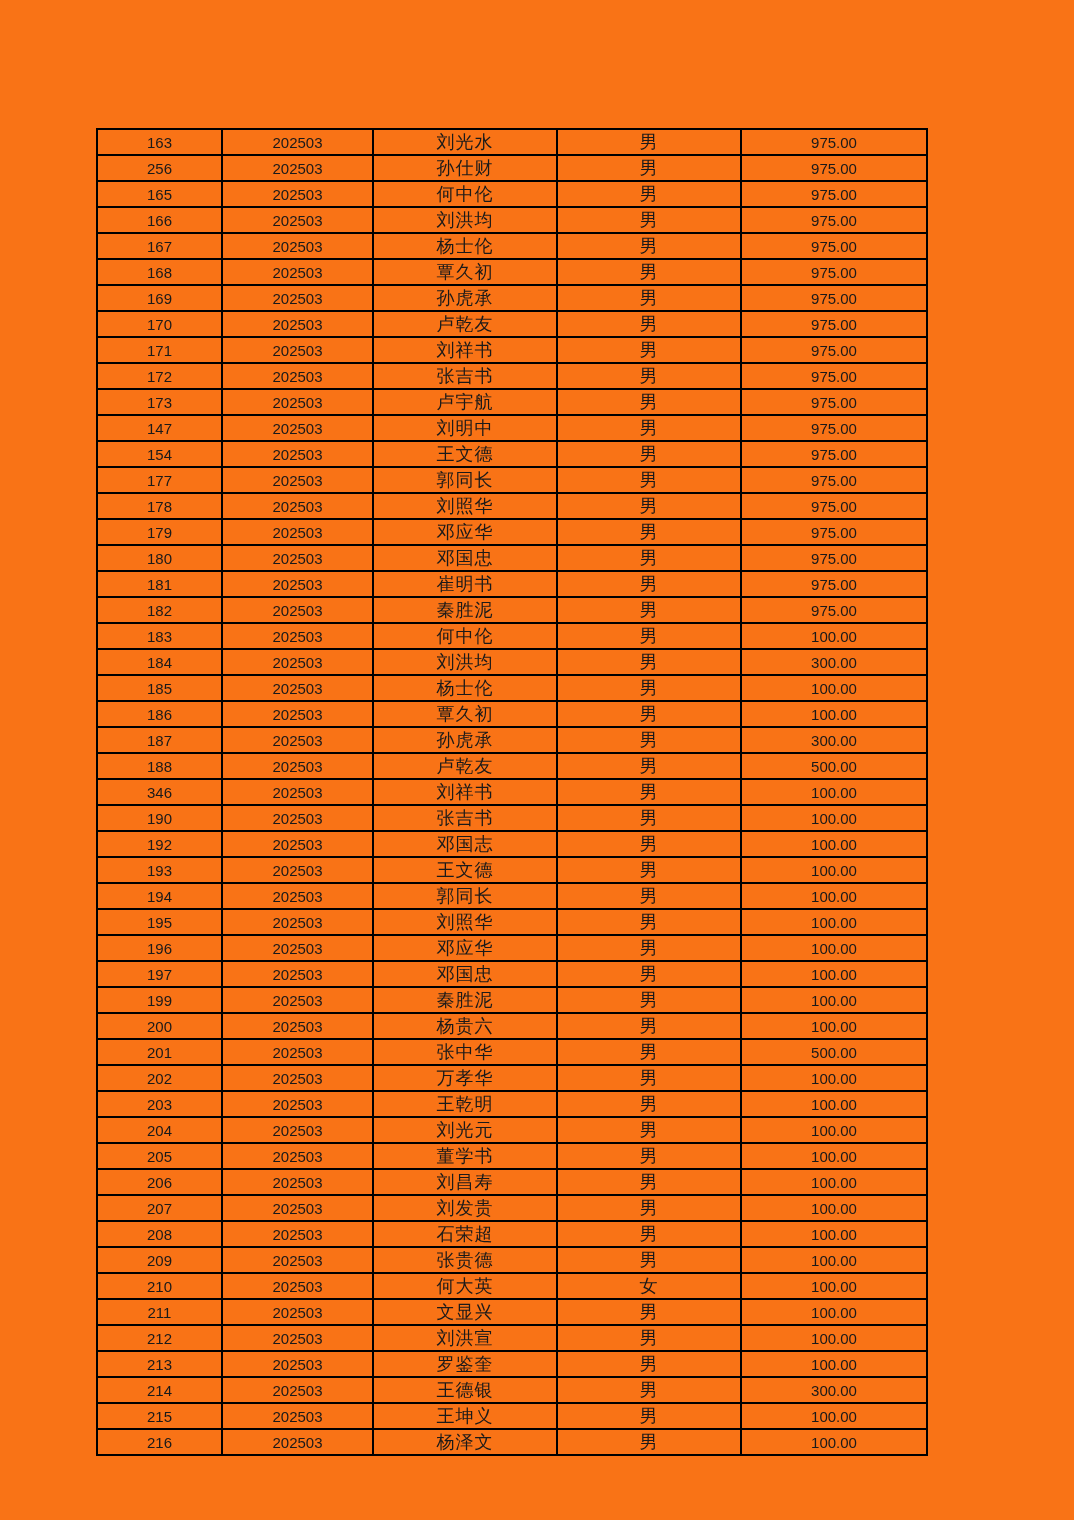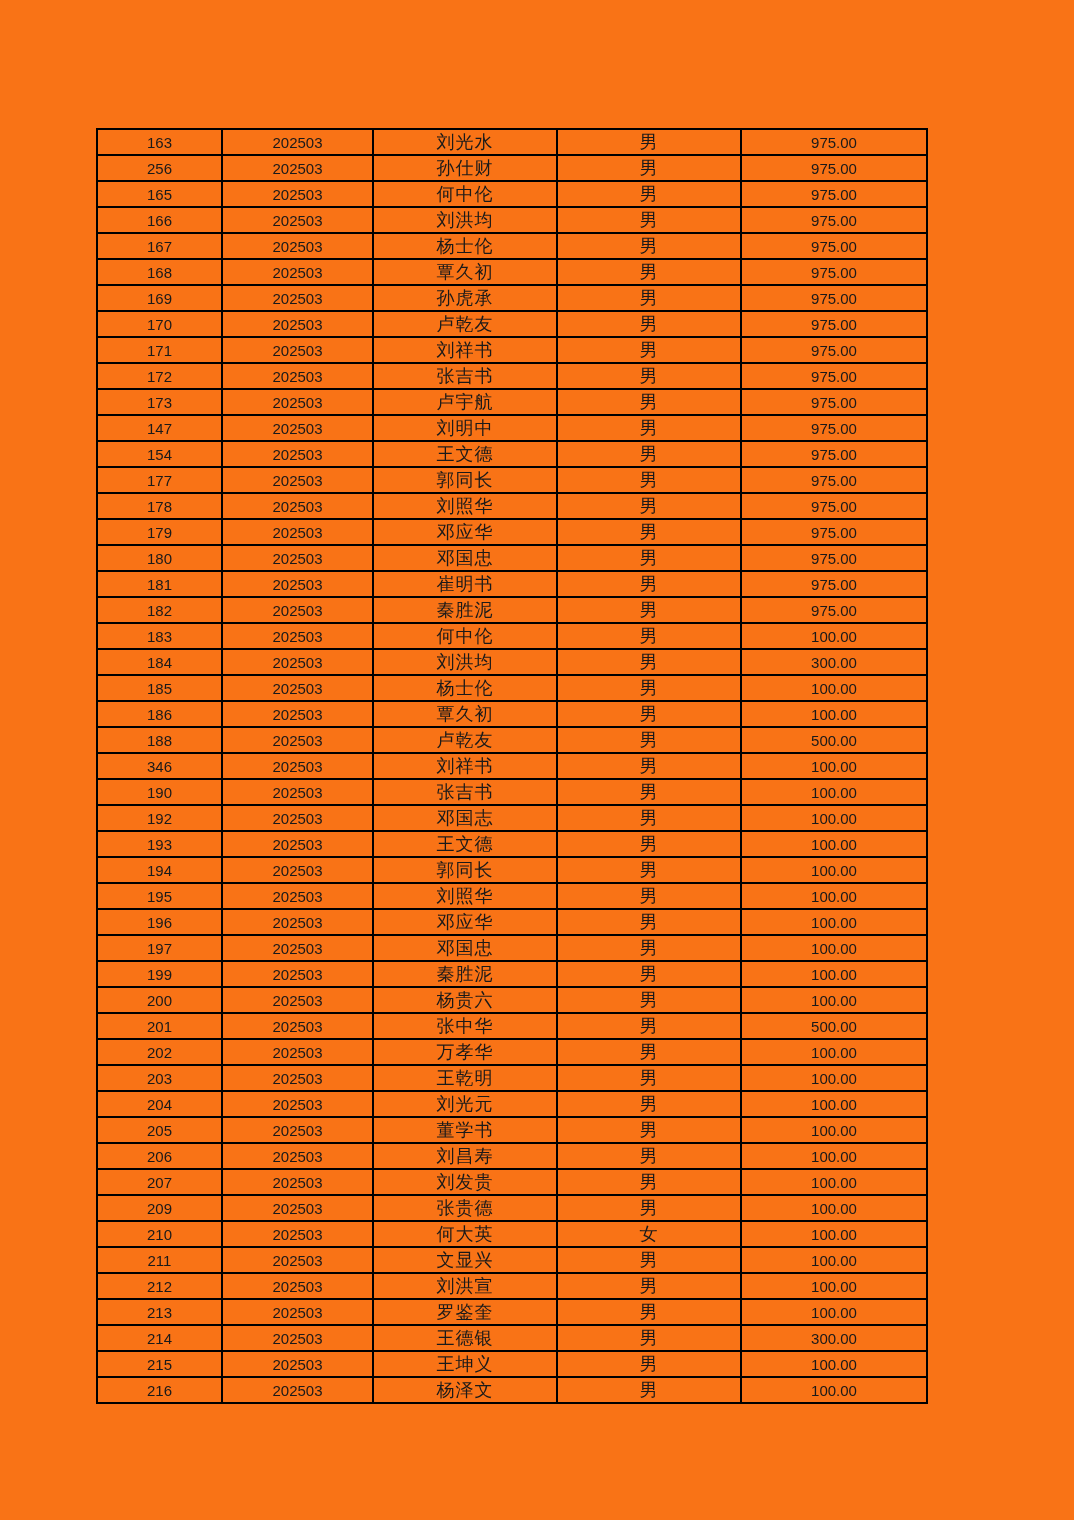--- a/index.html
+++ b/index.html
@@ -210,20 +210,27 @@
           <td class="num">100.00</td>
         </tr>
         <tr>
           <td class="num">186</td>
           <td class="num">202503</td>
           <td class="cjk">覃久初</td>
           <td class="cjk">男</td>
           <td class="num">100.00</td>
         </tr>
         <tr>
+          <td class="num">187</td>
+          <td class="num">202503</td>
+          <td class="cjk">孙虎承</td>
+          <td class="cjk">男</td>
+          <td class="num">300.00</td>
+        </tr>
+        <tr>
           <td class="num">188</td>
           <td class="num">202503</td>
           <td class="cjk">卢乾友</td>
           <td class="cjk">男</td>
           <td class="num">500.00</td>
         </tr>
         <tr>
           <td class="num">346</td>
           <td class="num">202503</td>
           <td class="cjk">刘祥书</td>
@@ -332,20 +339,27 @@
           <td class="num">206</td>
           <td class="num">202503</td>
           <td class="cjk">刘昌寿</td>
           <td class="cjk">男</td>
           <td class="num">100.00</td>
         </tr>
         <tr>
           <td class="num">207</td>
           <td class="num">202503</td>
           <td class="cjk">刘发贵</td>
+          <td class="cjk">男</td>
+          <td class="num">100.00</td>
+        </tr>
+        <tr>
+          <td class="num">208</td>
+          <td class="num">202503</td>
+          <td class="cjk">石荣超</td>
           <td class="cjk">男</td>
           <td class="num">100.00</td>
         </tr>
         <tr>
           <td class="num">209</td>
           <td class="num">202503</td>
           <td class="cjk">张贵德</td>
           <td class="cjk">男</td>
           <td class="num">100.00</td>
         </tr>

